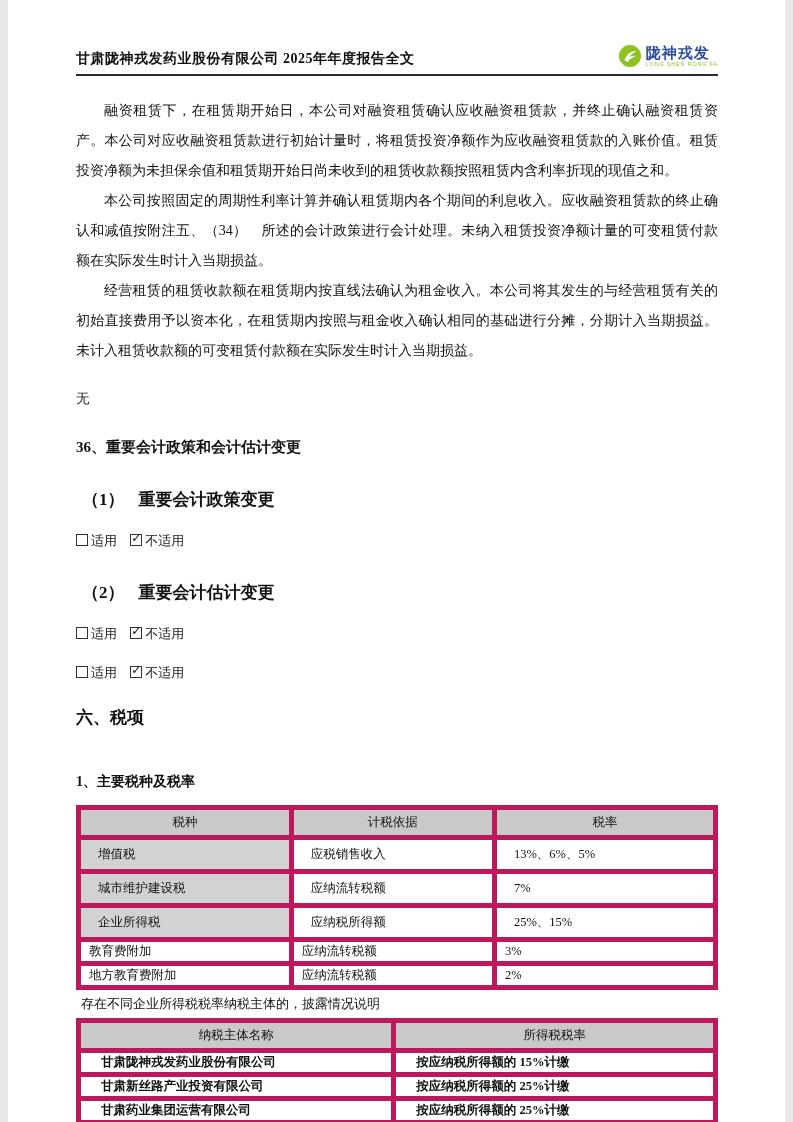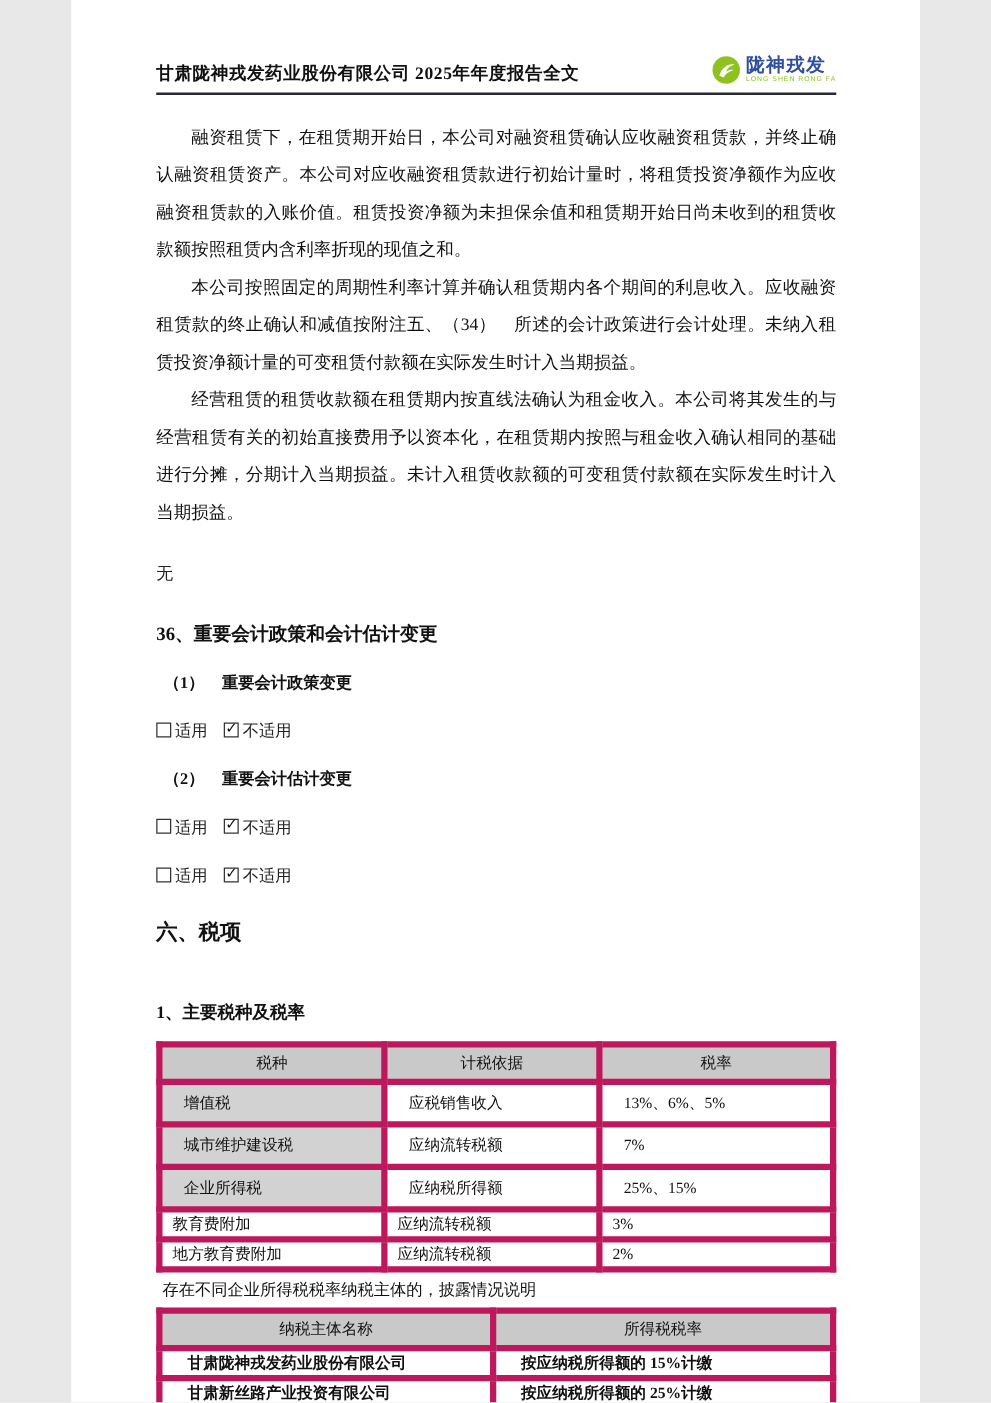--- a/index.html
+++ b/index.html
@@ -1,18 +1,18 @@
 <!DOCTYPE html>
 <html lang="zh"><head>
 <meta charset="utf-8">
 <style>
   html,body { margin:0; padding:0; background:#e8e8e8; }
   .page {
     position:relative;
-    width:679px; height:1122px;
+    width:777px; height:1122px;
     margin:0 auto;
     background:#ffffff;
     box-sizing:border-box;
     padding:0 67px 0 68px;
     font-family:"Liberation Serif","DejaVu Serif",serif;
     color:#111;
     overflow:hidden;
   }
   
   .hdr {
@@ -33,21 +33,21 @@
     text-indent:2em; text-align:justify;
     margin:0;
   }
   .body-para.first { margin-top:20px; }
   h2.sec {
     font-size:15px; font-weight:bold; margin:30px 0 0 0;
     font-family:"Liberation Serif","DejaVu Serif",serif;
   }
   .plain { font-size:13.5px; margin:24px 0 0 0; color:#222; }
   h3.sub {
-    font-size:13px; font-weight:bold; margin:20px 0 0 0; padding-left:6px;
+    font-size:17px; font-weight:bold; margin:31px 0 0 0; padding-left:6px;
   }
   h3.sub .num { margin-right:14px; }
   .cb-line { font-size:13px; margin:21px 0 0 0; color:#222; }
   .cb-opt { margin-right:10px; white-space:nowrap; }
   .cb {
     display:inline-block; width:10px; height:10px;
     border:1px solid #333; position:relative;
     margin-right:3px; vertical-align:-1px; background:#fff;
   }
   .cb.checked::after {

